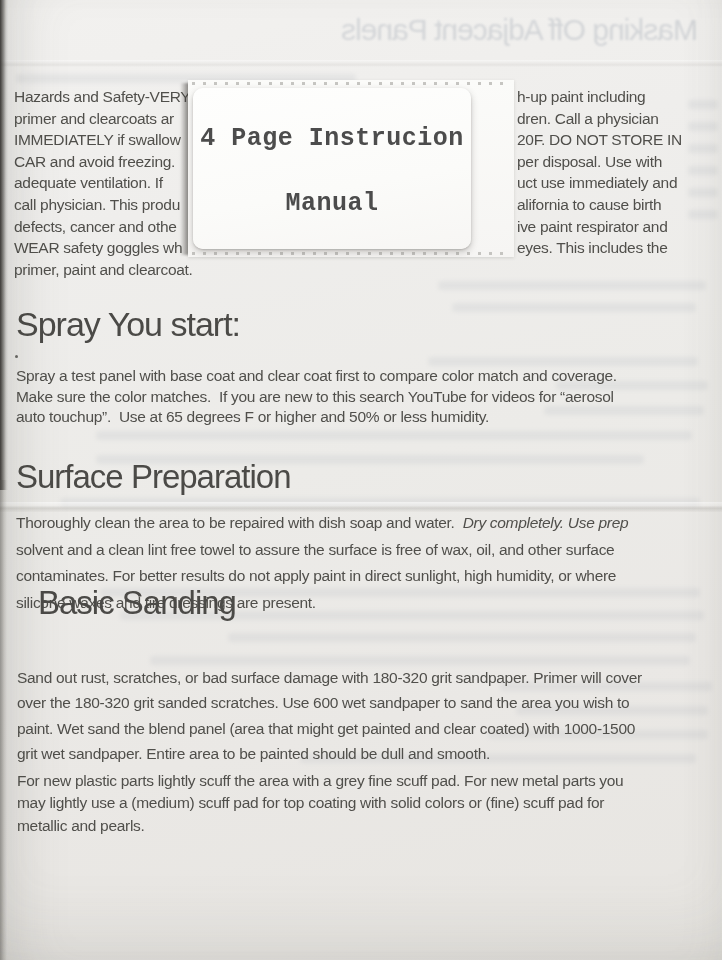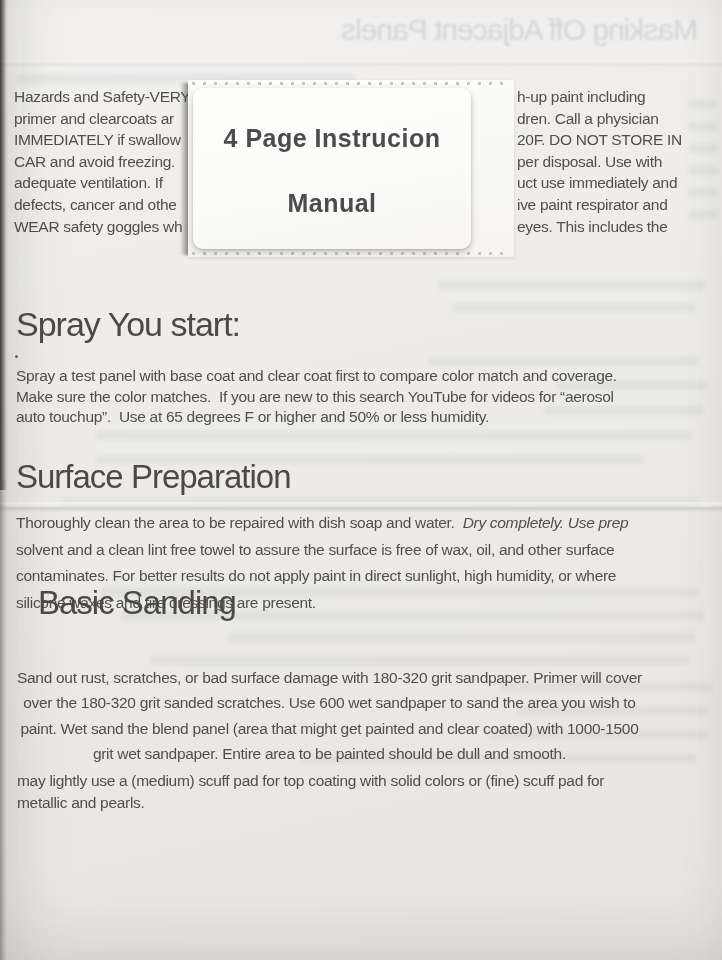--- a/index.html
+++ b/index.html
@@ -36,39 +36,39 @@
   .para{position:absolute;color:#504f4b;font-size:15.5px;letter-spacing:-.3px;}
   .ln{white-space:pre;}
   .p-warning{left:14px;top:88px;width:708px;}
   .p-warning .ln{position:relative;height:21.6px;}
   .p-warning .wl{position:absolute;left:0;top:0;}
   .p-warning .wr{position:absolute;left:503px;top:0;}
   .p-before{left:16px;top:367px;}
   .p-before .ln{height:20.7px;}
   .p-surface{left:16px;top:514px;}
   .p-surface .ln{height:26.6px;}
-  .p-sanding1{left:17px;top:669px;text-align:center;}
+  .p-sanding1{left:17px;top:669px;}
   .p-sanding1 .ln{height:25.4px;}
   .p-sanding2{left:17px;top:772px;}
   .p-sanding2 .ln{height:22.3px;}
   .itl{font-style:italic;}
   .stray-dot{position:absolute;left:15px;top:355px;width:3px;height:3px;border-radius:50%;background:#6a6965;}
   
   .liner{position:absolute;left:188px;top:80px;width:326px;height:177px;
     background:linear-gradient(180deg,#fbfbf9 0%,#f6f5f3 100%);
     box-shadow:0 1px 3px rgba(80,77,72,.18);}
   .perf{position:absolute;left:4px;width:312px;height:3px;opacity:.8;
     background:repeating-linear-gradient(90deg,#b9b8b4 0 3px,transparent 3px 11px);}
   .perf.top{top:2px;}
   .perf.bottom{bottom:2px;}
   .label-shadow{position:absolute;left:180px;top:83px;width:15px;height:172px;filter:blur(1px);
     background:linear-gradient(90deg,rgba(60,58,54,0) 0%,rgba(60,58,54,.55) 55%,rgba(60,58,54,.15) 85%,transparent 100%);}
   .label{position:absolute;left:193px;top:88px;width:278px;height:161px;border-radius:10px;
     background:linear-gradient(170deg,#fefefd 0%,#fbfbf9 60%,#f7f6f4 100%);
-    box-shadow:0 3px 7px rgba(90,88,84,.32), 0 1px 2px rgba(90,88,84,.25);}
+    box-shadow:0 3px 7px rgba(90,88,84,.32), 0 1px 2px rgba(90,88,84,.25);font-family:Liberation Mono, monospace;}
   .label .t1,.label .t2{position:absolute;left:0;width:100%;text-align:center;
     font-weight:bold;font-size:25px;color:#4c4c4c;letter-spacing:.5px;white-space:pre;}
   .label .t1{top:36px;}
   .label .t2{top:101px;}
 </style>
 </head>
 <body>
 
 <div class="canvas">
 
@@ -101,22 +101,24 @@
   <div class="crease c2"></div>
   <div class="edge-left-dark"></div>
   <div class="edge-left-soft"></div>
 
   <div class="para p-warning">
     <div class="ln"><span class="wl">Hazards and Safety-VERY</span><span class="wr">h-up paint including</span></div>
     <div class="ln"><span class="wl">primer and clearcoats ar</span><span class="wr">dren. Call a physician</span></div>
     <div class="ln"><span class="wl">IMMEDIATELY if swallow</span><span class="wr">20F. DO NOT STORE IN</span></div>
     <div class="ln"><span class="wl">CAR and avoid freezing.</span><span class="wr">per disposal. Use with</span></div>
     <div class="ln"><span class="wl">adequate ventilation. If</span><span class="wr">uct use immediately and</span></div>
+    <div class="ln"><span class="wl">call physician. This produ</span><span class="wr">alifornia to cause birth</span></div>
     <div class="ln"><span class="wl">defects, cancer and othe</span><span class="wr">ive paint respirator and</span></div>
     <div class="ln"><span class="wl">WEAR safety goggles wh</span><span class="wr">eyes. This includes the</span></div>
+    <div class="ln"><span class="wl">primer, paint and clearcoat.</span></div>
   </div>
 
   <div class="heading h-before">Spray You start:</div>
   <div class="stray-dot"></div>
   <div class="para p-before">
     <div class="ln">Spray a test panel with base coat and clear coat first to compare color match and coverage.</div>
     <div class="ln">Make sure the color matches.  If you are new to this search YouTube for videos for “aerosol</div>
     <div class="ln">auto touchup”.  Use at 65 degrees F or higher and 50% or less humidity.</div>
   </div>
 
@@ -129,20 +131,21 @@
   </div>
 
   <div class="heading h-sanding">Basic Sanding</div>
   <div class="para p-sanding1">
     <div class="ln">Sand out rust, scratches, or bad surface damage with 180-320 grit sandpaper. Primer will cover</div>
     <div class="ln">over the 180-320 grit sanded scratches. Use 600 wet sandpaper to sand the area you wish to</div>
     <div class="ln">paint. Wet sand the blend panel (area that might get painted and clear coated) with 1000-1500</div>
     <div class="ln">grit wet sandpaper. Entire area to be painted should be dull and smooth.</div>
   </div>
   <div class="para p-sanding2">
+    <div class="ln">For new plastic parts lightly scuff the area with a grey fine scuff pad. For new metal parts you</div>
     <div class="ln">may lightly use a (medium) scuff pad for top coating with solid colors or (fine) scuff pad for</div>
     <div class="ln">metallic and pearls.</div>
   </div>
 
   <div class="label-shadow"></div>
   <div class="liner">
     <div class="perf top"></div>
     <div class="perf bottom"></div>
   </div>
   <div class="label">

